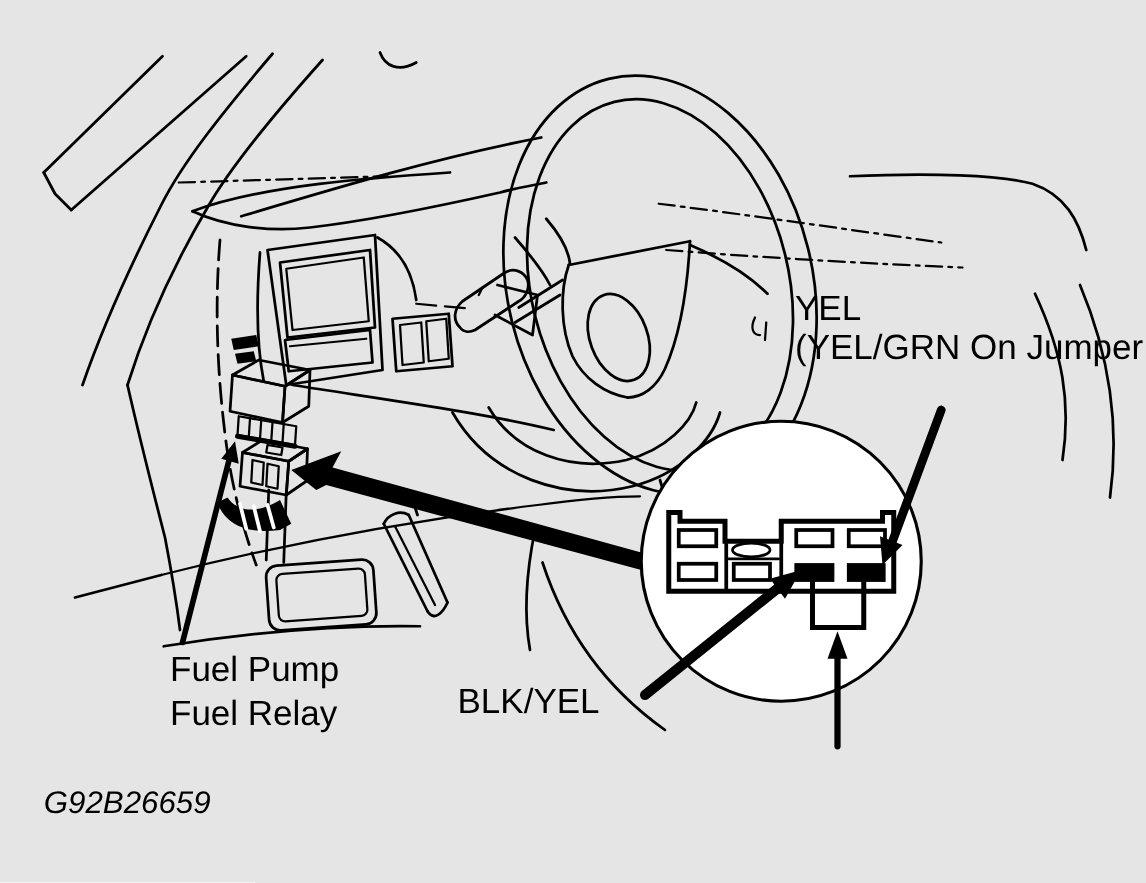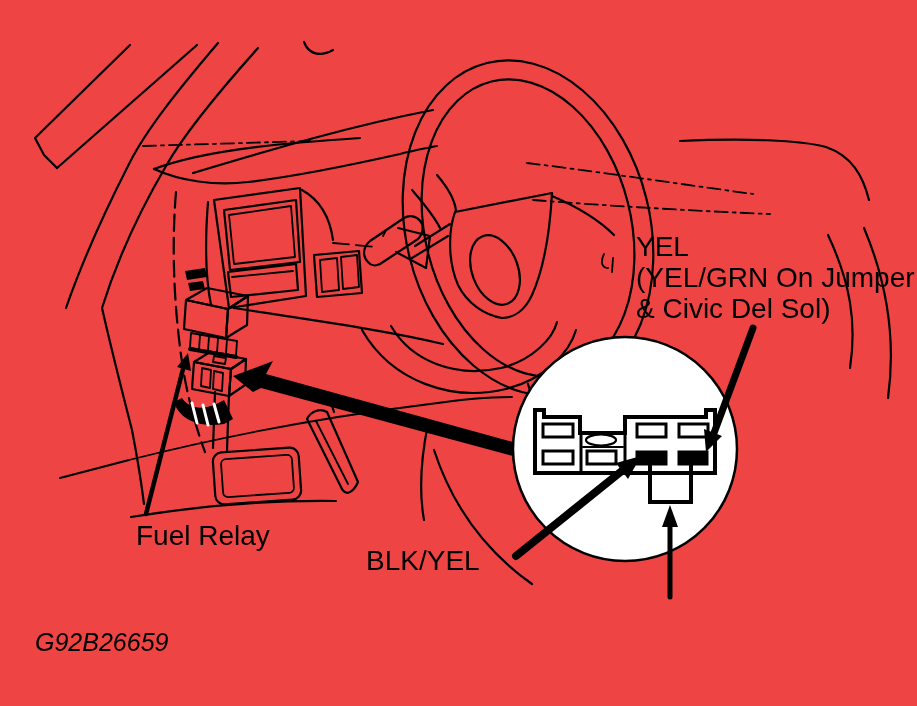--- a/index.html
+++ b/index.html
@@ -1,16 +1,16 @@
 <!DOCTYPE html>
 <html><head>
 <meta charset="utf-8">
 <style>
   html,body{margin:0;padding:0;background:#ffffff;}
-  #stage{position:relative;width:917px;height:706px;background:#ef4444;overflow:hidden;
+  #stage{position:relative;width:917px;height:706px;background:#e5e5e5;overflow:hidden;
          font-family:"Liberation Sans",sans-serif;}
   #art{position:absolute;left:0;top:0;}
   .s{stroke:#000;fill:none;stroke-width:2.2;stroke-linecap:round;stroke-linejoin:round;}
   .thin{stroke-width:1.8;}
   .dd{stroke-dasharray:13 5 3 5;}
   .dash{stroke-dasharray:16 7;}
   .fillb{fill:#000;stroke:none;}
   .hatch{stroke:#fff;stroke-width:3;fill:none;stroke-linecap:round;}
   .cell{fill:#fff;stroke:#000;stroke-width:3;}
   .term{fill:#000;stroke:#000;stroke-width:1;}
@@ -181,24 +181,24 @@
       <g>
         <path class="s" style="stroke-width:5" d="M 670,597 L 670,523"></path>
         <path class="fillb" d="M 670,505 L 662,527 L 678,527 Z"></path>
       </g>
     </g>
   </svg>
 
   <div class="lbl lbl-main" id="lbl-wire">
     <div>YEL</div>
     <div>(YEL/GRN On Jumper</div>
-    <div>&amp; Civic Del Sol)</div>
   </div>
 
   <div class="lbl" id="lbl-relay">
+    <div>Fuel Pump</div>
     <div>Fuel Relay</div>
   </div>
 
   <div class="lbl" id="lbl-blkyel">BLK/YEL</div>
 
 
   <div class="lbl" id="lbl-code">G92B26659</div>
 </div>
 
 </body></html>

